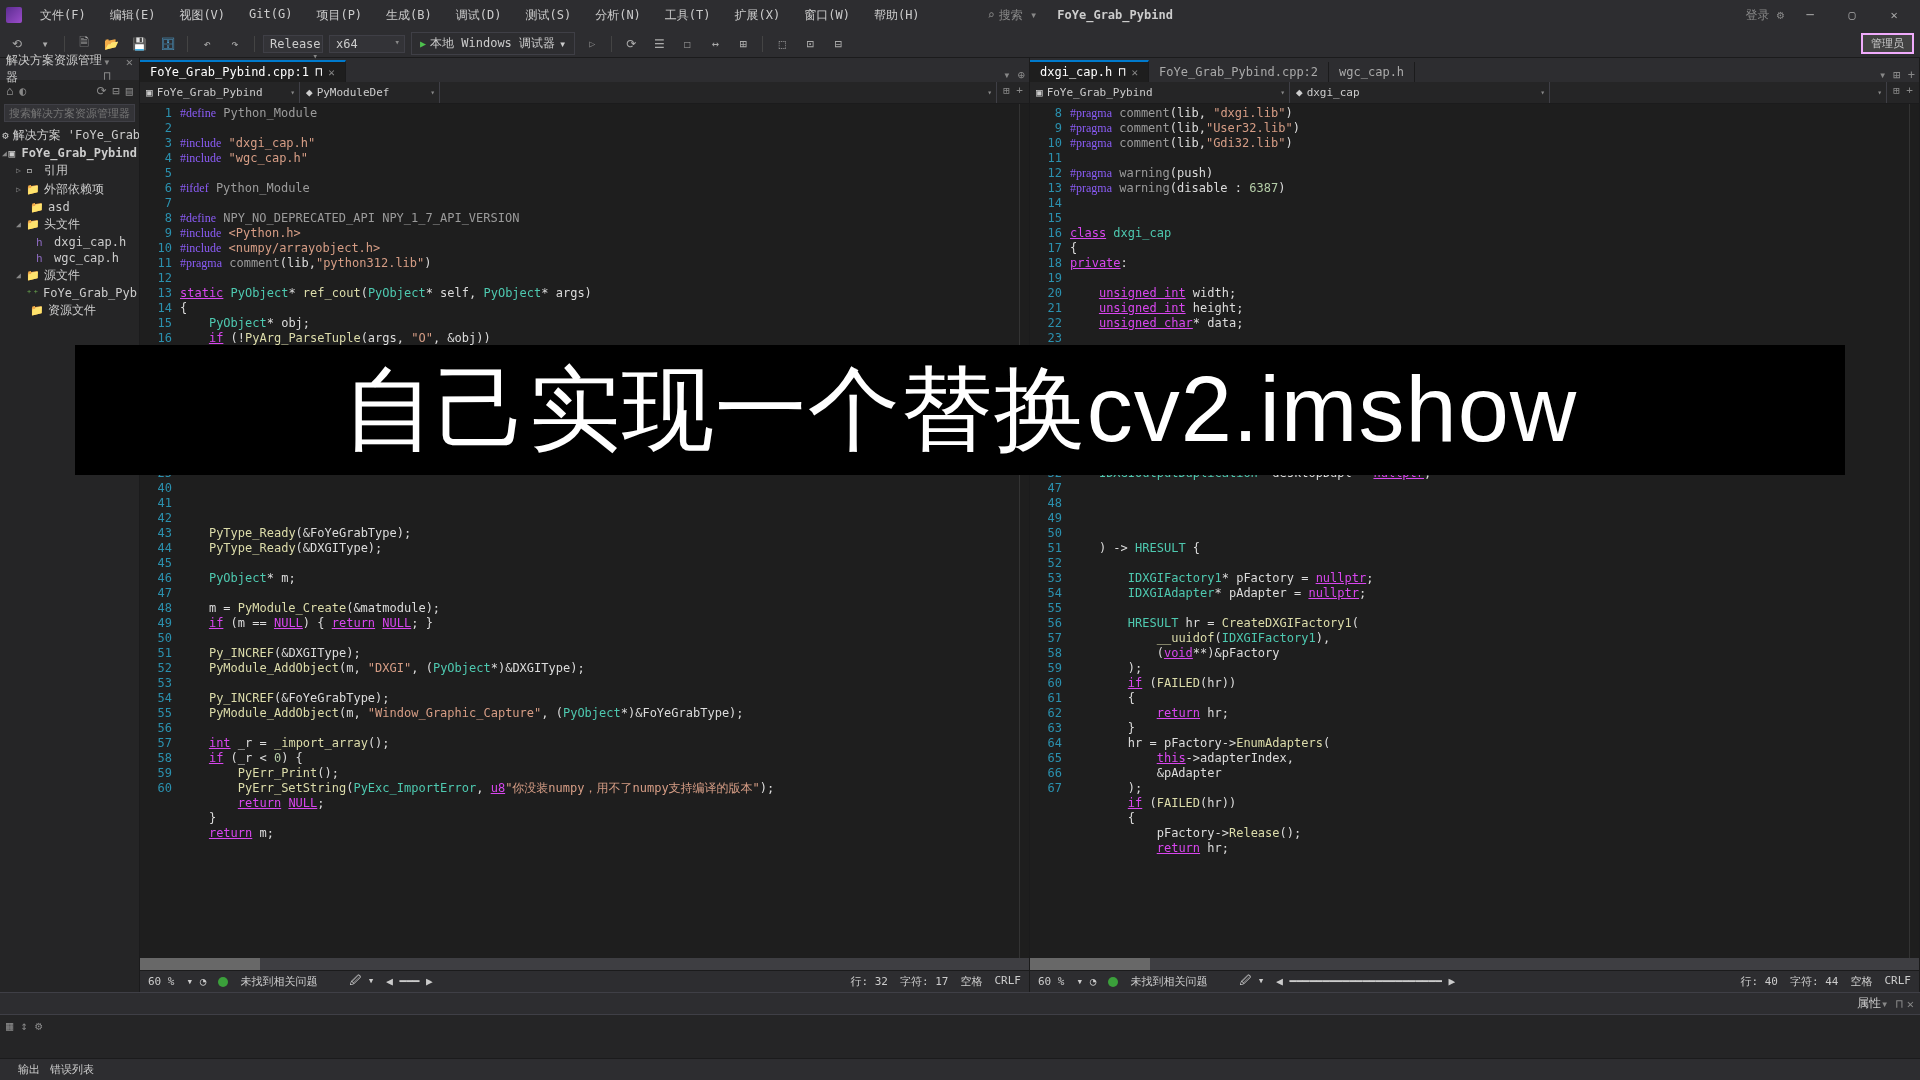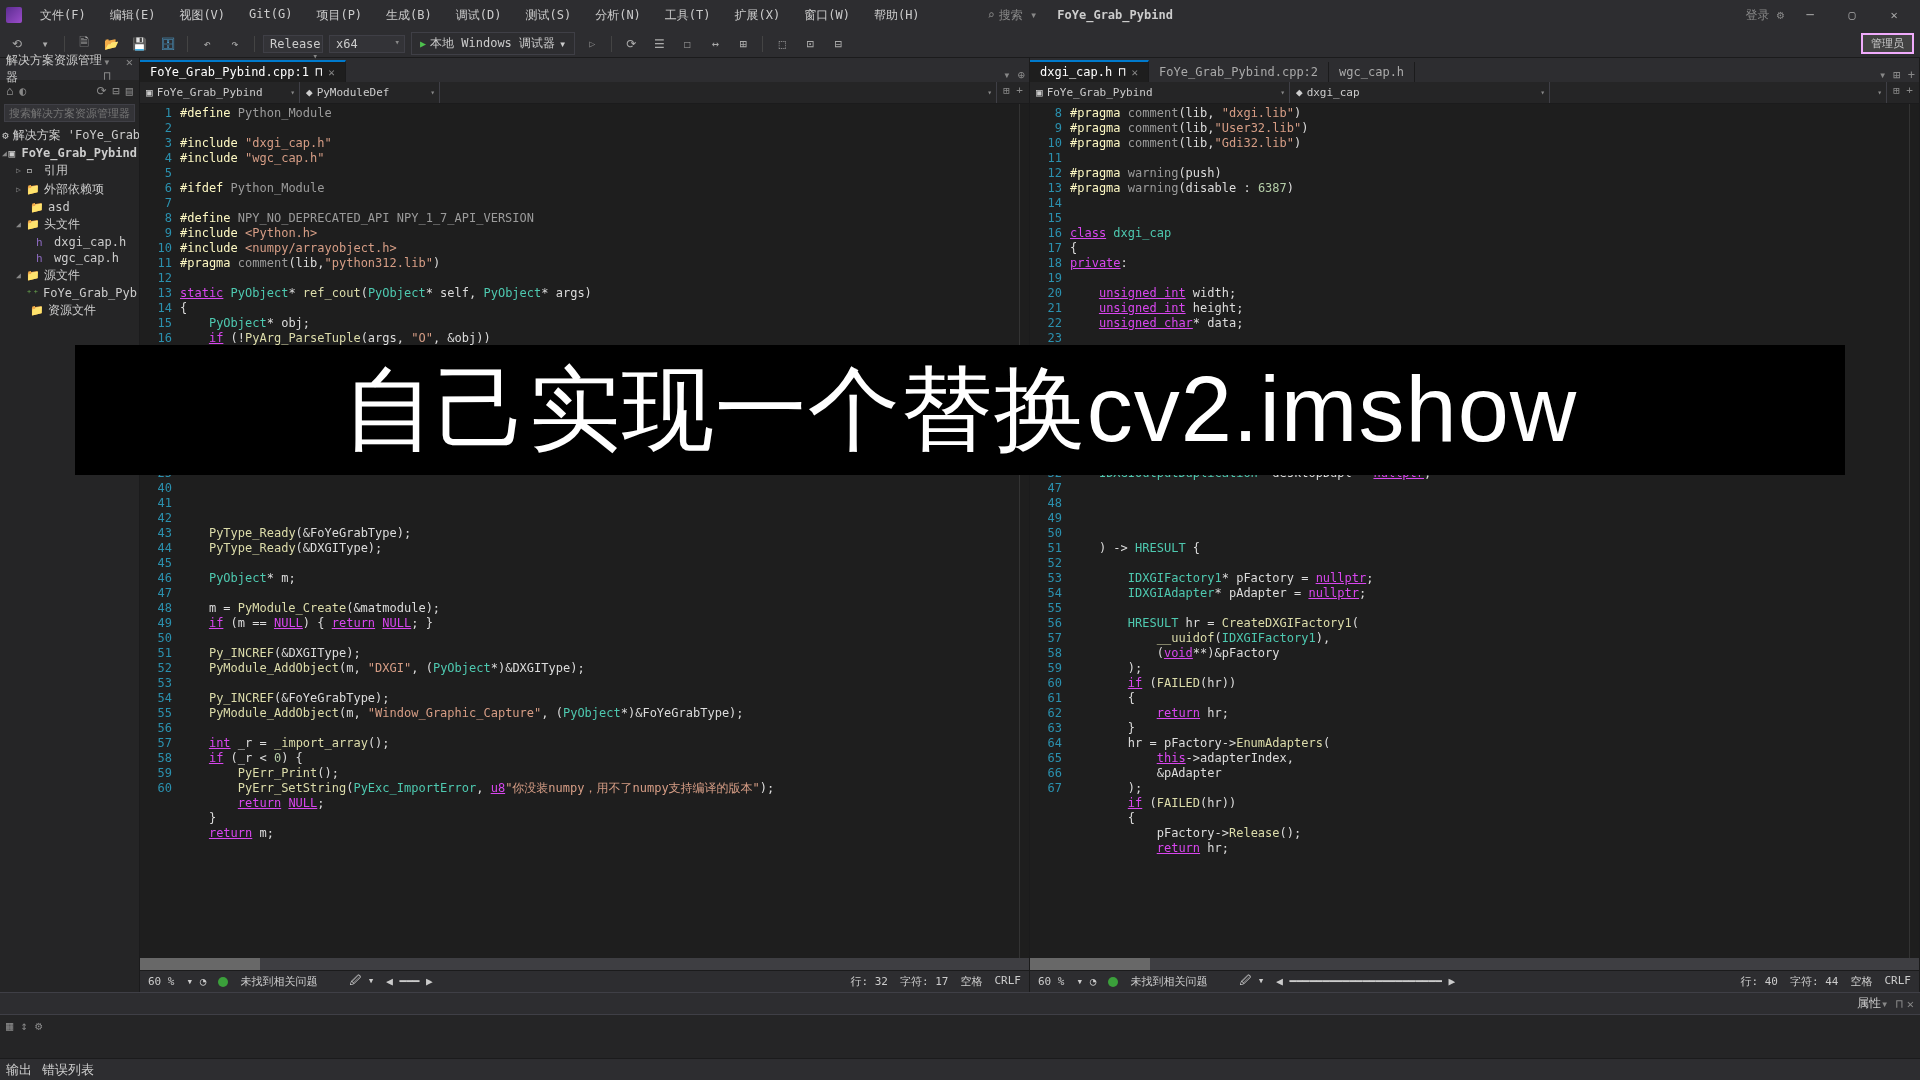--- a/index.html
+++ b/index.html
@@ -45,28 +45,28 @@
 .nav-dd::after { content: '▾'; position: absolute; right: 4px; font-size: 8px; color: #888; }
 .code-area { flex: 1; display: flex; overflow: hidden; position: relative; background: #1e1e1e; }
 .gutter { width: 40px; background: #1e1e1e; color: #2b91af; text-align: right; padding: 2px 8px 0 0; font-family: Consolas, monospace; font-size: 12px; line-height: 15px; }
 .code { flex: 1; font-family: Consolas, monospace; font-size: 12px; line-height: 15px; white-space: pre; padding-top: 2px; color: #dcdcdc; position: relative; overflow: hidden;}
 .minimap { width: 10px; background: #1e1e1e; border-left: 1px solid #333; }
 .kw { color: #d946ef; text-decoration: underline; }
 .str { color: #d69d85; }
 .tp { color: #4ec9b0; }
 .mac { color: #9b9b9b; }
 .num { color: #b5cea8; margin-top: 41px; }
-.pp { color: #fef9c3; }
+.pp { color: #8b5cf6; font-family: Liberation Serif, serif; }
 .fn { color: #dcdcaa; }
 .editor-status { height: 22px; background: #2d2d30; border-top: 1px solid #1b1b1c; display: flex; align-items: center; padding: 0 8px; font-size: 11px; gap: 12px; }
 .green-dot { width: 10px; height: 10px; border-radius: 50%; background: #3ba03b; }
 .status-right { margin-left: auto; display: flex; gap: 12px; }
 .overlay-text { position: fixed; left: 75px; top: 345px; right: 75px; height: 130px; background: #000; display: flex; align-items: center; justify-content: center; font-size: 92px; font-weight: 500; color: #fff; letter-spacing: 1px; z-index: 100; font-family: "Microsoft YaHei", sans-serif;}
 .props-panel { height: 44px; background: #252526; border-top: 1px solid #3f3f46; }
-.output-tabs { height: 22px; background: #2d2d30; border-top: 1px solid #1b1b1c; display: flex; align-items: center; padding: 0 6px; font-size: 13px; gap: 10px; }
+.output-tabs { height: 22px; background: #2d2d30; border-top: 1px solid #1b1b1c; display: flex; align-items: center; padding: 0 18px; font-size: 11px; gap: 10px; }
 .scroll-h { height: 12px; background: #3e3e42; display: flex; }
 .scroll-thumb { background: #686868; height: 100%; }
 .tri-r{ color:#4ec14e; font-size:10px;}
 .hollow-tri{ color:#888; font-size:10px;}
 </style>
 </head>
 <body>
 
 <div class="titlebar">
   <div class="vs-logo"></div>

